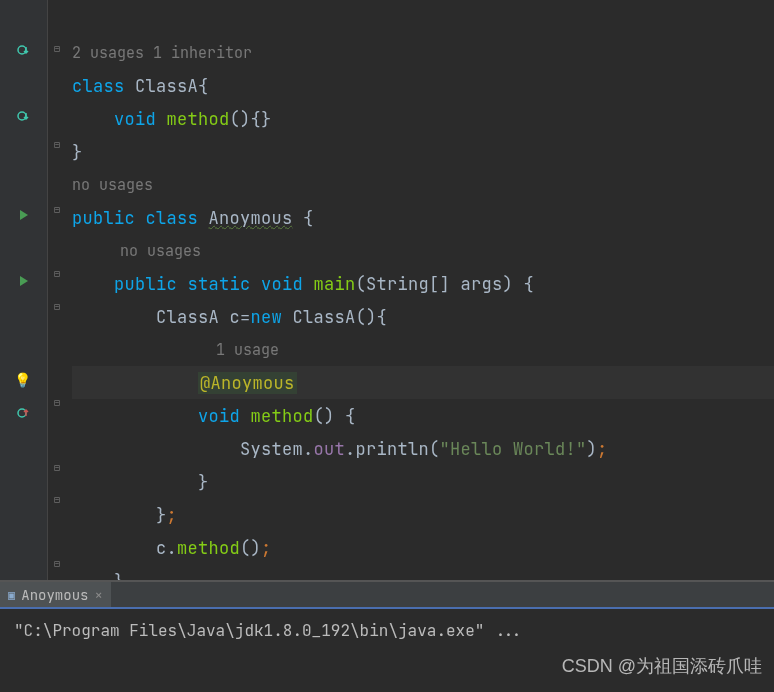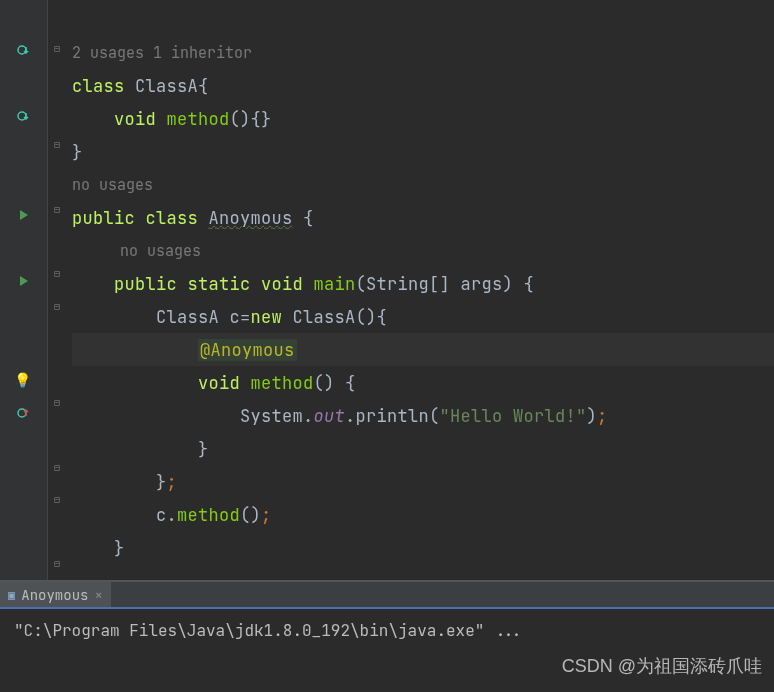--- a/index.html
+++ b/index.html
@@ -65,27 +65,27 @@
   letter-spacing: 0.3px;
 }
 .line.highlighted {
   background: #323232;
 }
 .hint-line { height: 33px; display: flex; align-items: center; }
 .hint {
   color: #787878;
   font-size: 15px;
 }
-.kw { color: #bef264; }
+.kw { color: #0ea5e9; }
 .class-name { color: #a9b7c6; }
 .class-decl { color: #a9b7c6; text-decoration: underline wavy #5c7e3f; text-decoration-thickness: 1px; }
 .method-name { color: #84cc16; }
 .annotation { color: #bbb529; background: #344134; padding: 0 2px; }
 .string { color: #6a8759; }
-.field { color: #9876aa; font-style: italic; }
+.field { color: #9876aa; }
 .punct { color: #a9b7c6; }
 .semicolon { color: #cc7832; }
 .terminal-panel {
   background: #2b2b2b;
   border-top: 1px solid #555;
   height: 112px;
 }
 .tab-bar {
   background: #3c3f41;
   height: 28px;
@@ -196,20 +196,23 @@
     <div class="line"><span class="punct">}</span></div>
     <div class="hint-line">
         <span class="hint">no usages</span>
       </div>
     <div class="line"><span class="kw">public </span><span class="kw">class </span><span class="class-decl">Anoymous</span><span class="punct"> {</span></div>
     <div class="hint-line">
         <span class="hint" style="padding-left:48px">no usages</span>
       </div>
     <div class="line"><span>    </span><span class="kw">public </span><span class="kw">static </span><span class="kw">void </span><span class="method-name">main</span><span class="punct">(String[] args) {</span></div>
     <div class="line"><span>    </span><span>    </span><span class="punct">ClassA c=</span><span class="kw">new </span><span class="punct">ClassA</span><span class="punct">(){</span></div>
+    <div class="hint-line">
+        <span class="hint" style="padding-left:144px">1 usage</span>
+      </div>
     <div class="line highlighted"><span>    </span><span>    </span><span>    </span><span class="annotation">@Anoymous</span></div>
     <div class="line"><span>    </span><span>    </span><span>    </span><span class="kw">void </span><span class="method-name">method</span><span class="punct">() {</span></div>
     <div class="line"><span>    </span><span>    </span><span>    </span><span>    </span><span class="punct">System.</span><span class="field">out</span><span class="punct">.println(</span><span class="string">"Hello World!"</span><span class="punct">)</span><span class="semicolon">;</span></div>
     <div class="line"><span>    </span><span>    </span><span>    </span><span class="punct">}</span></div>
     <div class="line"><span>    </span><span>    </span><span class="punct">}</span><span class="semicolon">;</span></div>
     <div class="line"><span>    </span><span>    </span><span class="punct">c.</span><span class="method-name">method</span><span class="punct">()</span><span class="semicolon">;</span></div>
     <div class="line"><span>    </span><span class="punct">}</span></div>
   </div>
 </div>
 

